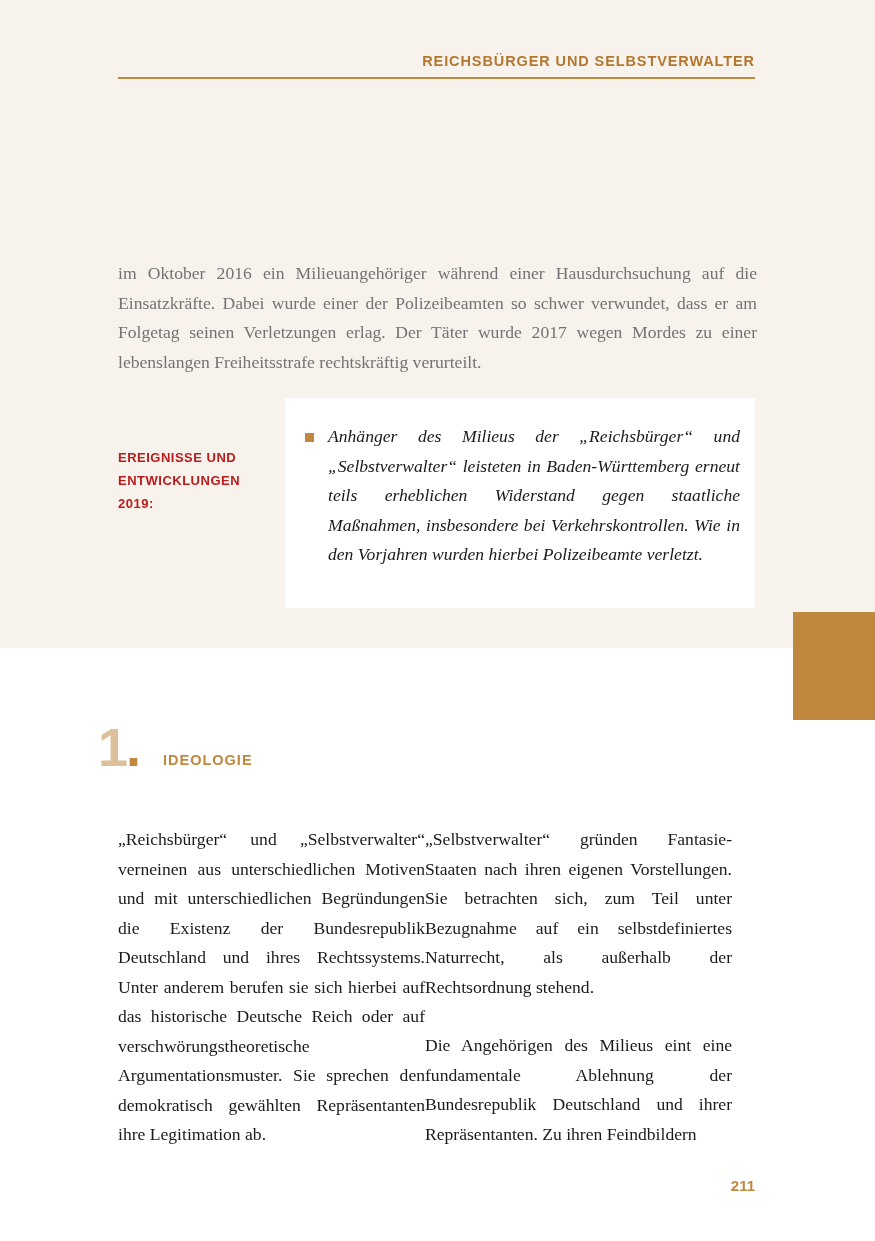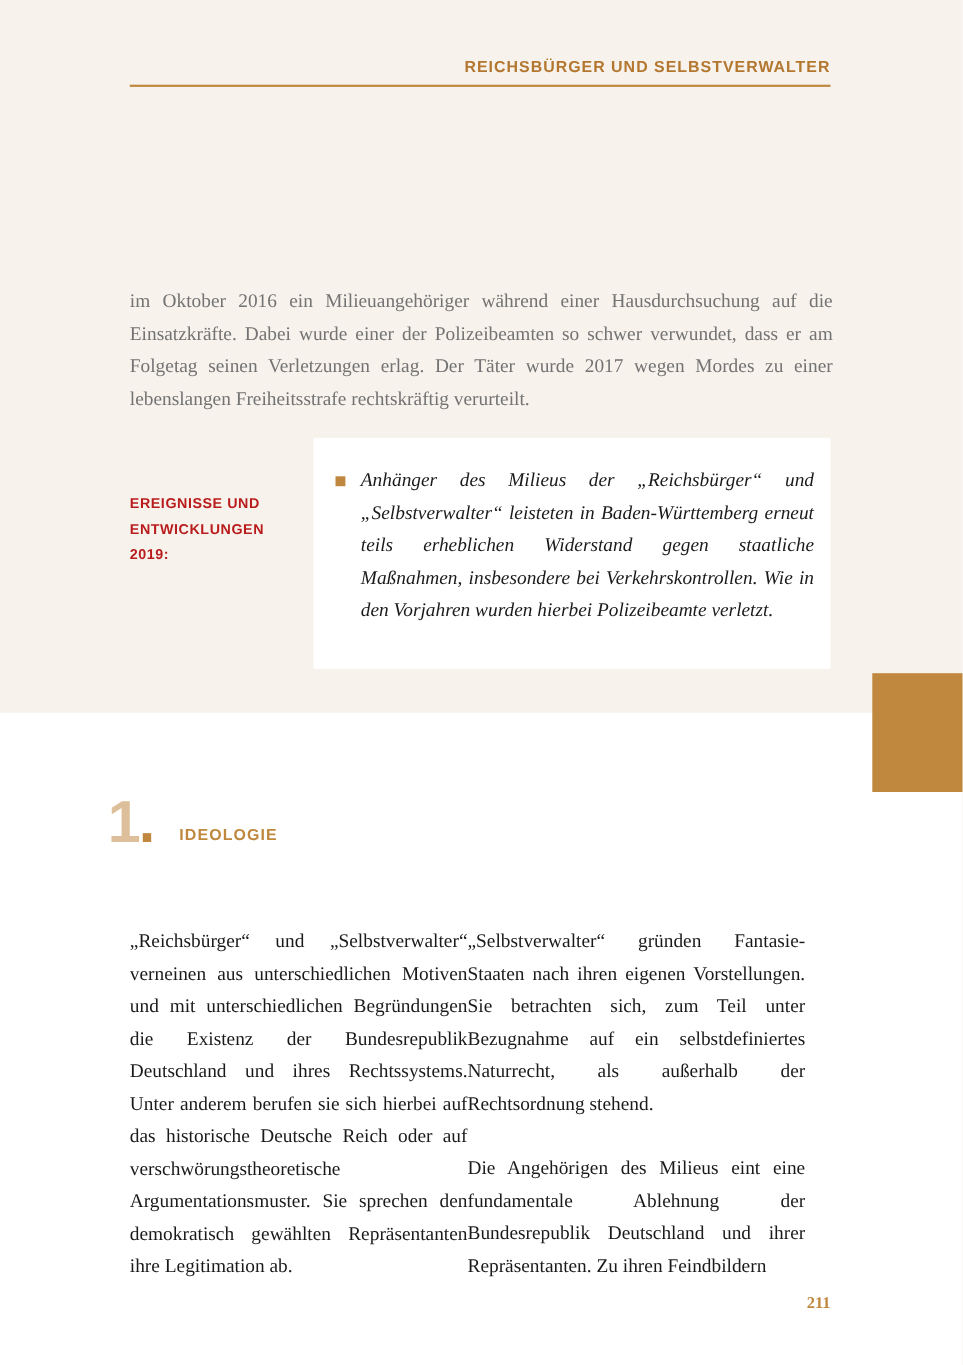--- a/index.html
+++ b/index.html
@@ -159,30 +159,30 @@
     top: 825px;
     width: 307px;
     font-size: 17.6px;
     line-height: 29.5px;
     color: #1a1a1a;
     text-align: justify;
     text-align-last: left;
   }
   .col-left { left: 118px; }
   .col-right { left: 425px; }
-  .col p { margin: 16px 0 29px 0; }
+  .col p { margin: 0 0 29px 0; }
 
   
   .page-number {
     position: absolute;
     left: 700px;
     top: 1177px;
     width: 55px;
     text-align: right;
-    font-family: Liberation Serif, serif;
+    font-family: Liberation Sans, sans-serif;
     font-weight: bold;
     font-size: 15px;
     color: #c0883f;
   }
 </style>
 </head>
 <body>
 
 <div class="page">
 

